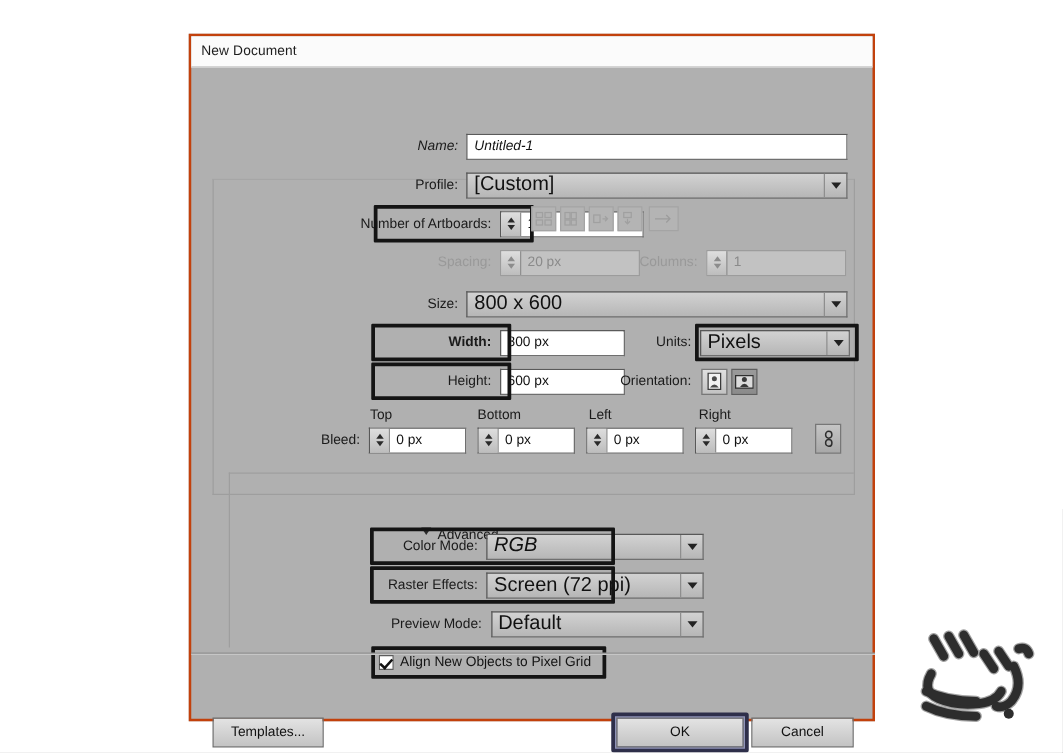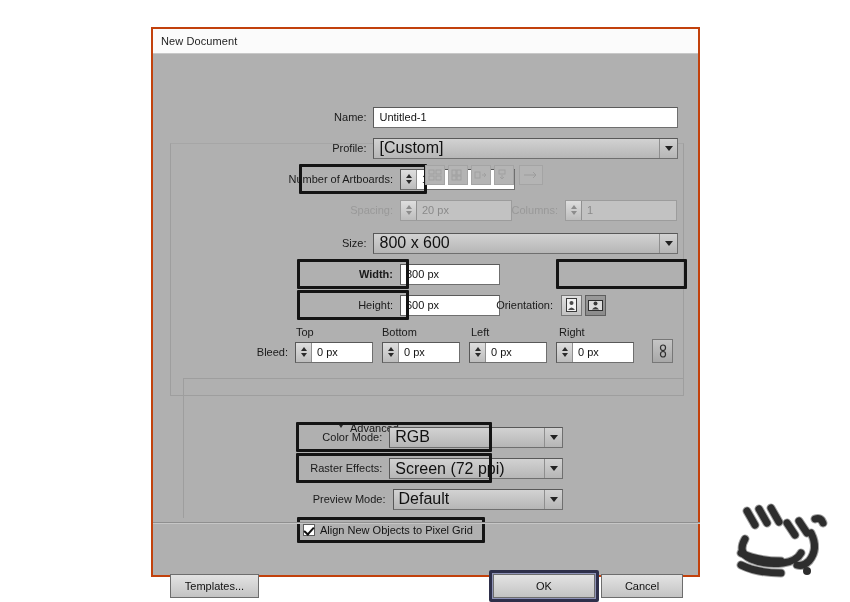--- a/index.html
+++ b/index.html
@@ -333,21 +333,21 @@
 
     <div class="titlebar">
       <span class="titlebar-text">New Document</span>
     </div>
 
     <div class="dialog-body">
 
       <div class="group-frame"></div>
       <div class="advanced-frame"></div>
 
-      <div class="row" style="left:100px; top:52px; width:425px;">
+      <div class="row" style="left:100px; top:52px; width:425px;font-style:italic;">
         <span class="lbl" style="width:140px;">Name:</span>
         <div class="txtfield" style="width:374px; margin-left:7px;">Untitled-1</div>
       </div>
 
       <div class="row" style="left:100px; top:83px; width:425px;">
         <span class="lbl" style="width:140px;">Profile:</span>
         <div class="dropdown" style="width:374px; margin-left:7px;">
           <span class="dval">[Custom]</span>
           <span class="dd-arrow">
               <i></i>
@@ -445,20 +445,29 @@
             </span>
         </div>
       </div>
 
       <div class="row" style="left:100px; top:209px; width:250px;">
         <span class="lbl" style="width:140px;font-weight:bold;">Width:</span>
         <div class="txtfield" style="width:100px; margin-left:7px;">800 px</div>
       </div>
       <div class="hl" style="left:144px; top:205px; width:112px; height:30px;"></div>
 
+      <div class="row" style="left:355px; top:209px; width:175px;">
+        <span class="lbl" style="width:45px;">Units:</span>
+        <div class="dropdown" style="width:120px; margin-left:7px;">
+          <span class="dval">Pixels</span>
+          <span class="dd-arrow">
+              <i></i>
+            </span>
+        </div>
+      </div>
       <div class="hl" style="left:403px; top:205px; width:131px; height:30px;"></div>
 
       <div class="row" style="left:100px; top:240px; width:250px;">
         <span class="lbl" style="width:140px;">Height:</span>
         <div class="txtfield" style="width:100px; margin-left:7px;">600 px</div>
       </div>
       <div class="hl" style="left:144px; top:236px; width:112px; height:30px;"></div>
 
       <div class="row" style="left:330px; top:240px; width:200px;">
         <span class="lbl" style="width:70px;">Orientation:</span>
@@ -525,21 +534,21 @@
           </svg>
       </div>
 
       <div class="adv-head">
         <span class="tri-down"></span>
         <span class="adv-label">Advanced</span>
       </div>
 
       <div class="row" style="left:70px; top:372px; width:340px;">
         <span class="lbl" style="width:170px;">Color Mode:</span>
-        <div class="dropdown" style="width:185px; margin-left:7px;">
+        <div class="dropdown" style="width:185px; margin-left:7px;font-style:italic;">
           <span class="dval">RGB</span>
           <span class="dd-arrow">
               <i></i>
             </span>
         </div>
       </div>
       <div class="hl" style="left:143px; top:368px; width:196px; height:30px;"></div>
 
       <div class="row" style="left:70px; top:403px; width:340px;">
         <span class="lbl" style="width:170px;">Raster Effects:</span>

